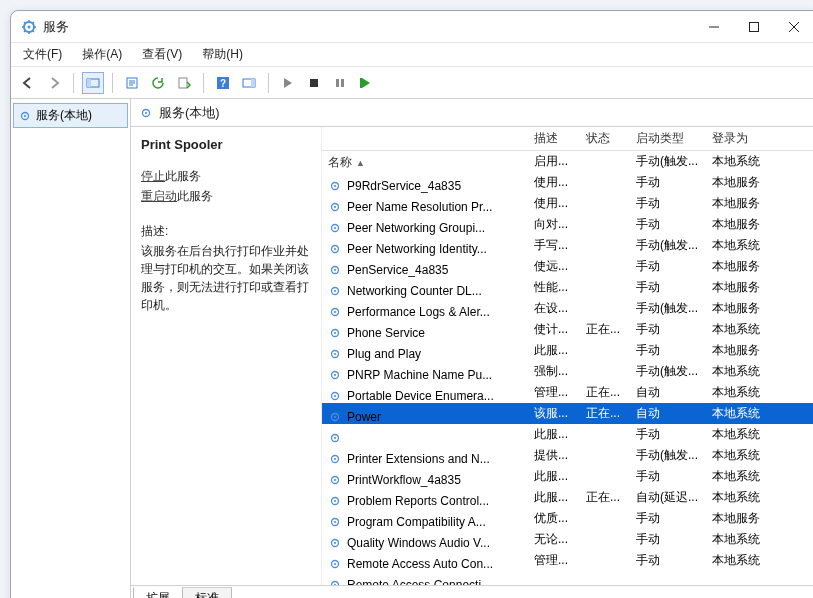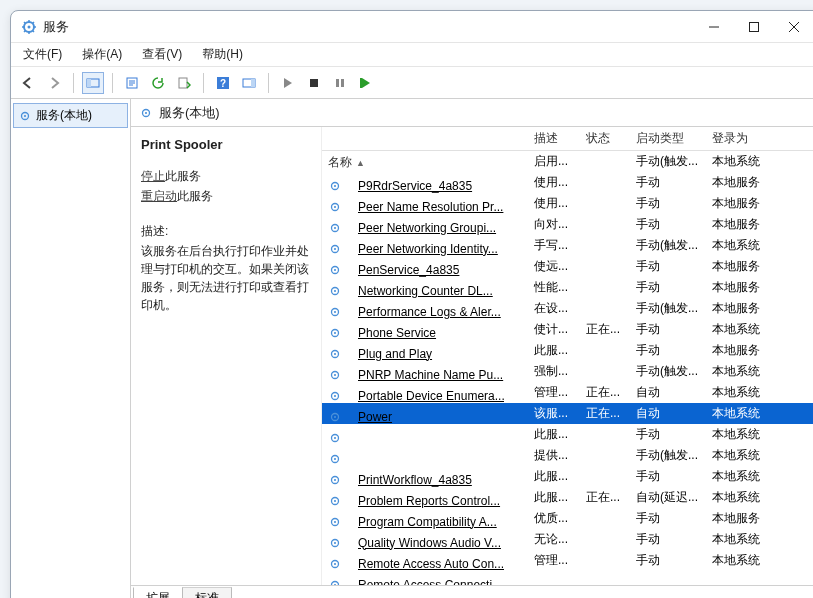--- a/index.html
+++ b/index.html
@@ -33,21 +33,21 @@
 .col { padding: 0 6px; overflow: hidden; white-space: nowrap; text-overflow: ellipsis; display:flex; align-items:center; gap:4px;}
 .col-name { width: 182px; margin-top: 48px; }
 .col-desc { width: 52px; margin-left: 24px; }
 .col-status { width: 50px; }
 .col-startup { width: 76px; }
 .col-logon { width: 64px; }
 .sort-icon { font-size: 9px; color: #666; }
 .listbody { flex: 1; overflow-y: auto; overflow-x: hidden; font-size: 12px; }
 .row { display: flex; height: 21px; align-items: center; padding-right:6px; cursor: default;}
 .row.selected { background: #0a64d1; color: #fff; }
-.row .col-name { display: flex; align-items: flex-end; gap: 16px; text-decoration: underline;}
+.row .col-name { display: flex; align-items: flex-end; gap: 5px;}
 .gear-mini { width: 14px; height: 14px; flex: 0 0 14px; display:inline-flex; align-items:center; justify-content:center;}
 .tabs { height: 22px; display: flex; align-items: flex-end; border-top: 1px solid #d0d0d0; padding: 0 2px; font-size: 12px;}
 .tab { padding: 2px 12px 1px 12px; border: 1px solid #bbb; border-top: 1px solid #d0d0d0; border-bottom: none; margin-right: -1px; background: #f4f4f4; position: relative; top: 1px; border-radius: 0 0 4px 4px; cursor: default;}
 .tab.active { background: #fff; border-top: 1px solid #fff; }
 
 .listbody::-webkit-scrollbar { width: 16px; }
 .listbody::-webkit-scrollbar-thumb { background: #c6c6c6; border: 3px solid #fff; border-radius: 8px;}
 .listbody::-webkit-scrollbar-track { background: #fff; }
 svg { display:block; }
 </style>
@@ -408,20 +408,21 @@
                 <div class="col col-logon">本地系统</div>
               </div>
               <div class="row">
                 <div class="col col-name">
                   <span class="gear-mini">
                     <svg width="14" height="14" viewBox="0 0 16 16">
                       <circle cx="8" cy="8" r="4" fill="none" stroke="#4a90d9" stroke-width="1.5"></circle>
                       <circle cx="8" cy="8" r="1.2" fill="#4a90d9"></circle>
                     </svg>
                   </span>
+                  <span>Printer Extensions and N...</span>
                 </div>
                 <div class="col col-desc">此服...</div>
                 <div class="col col-status"></div>
                 <div class="col col-startup">手动</div>
                 <div class="col col-logon">本地系统</div>
               </div>
               <div class="row">
                 <div class="col col-name">
                   <span class="gear-mini">
                     <svg width="14" height="14" viewBox="0 0 16 16">

